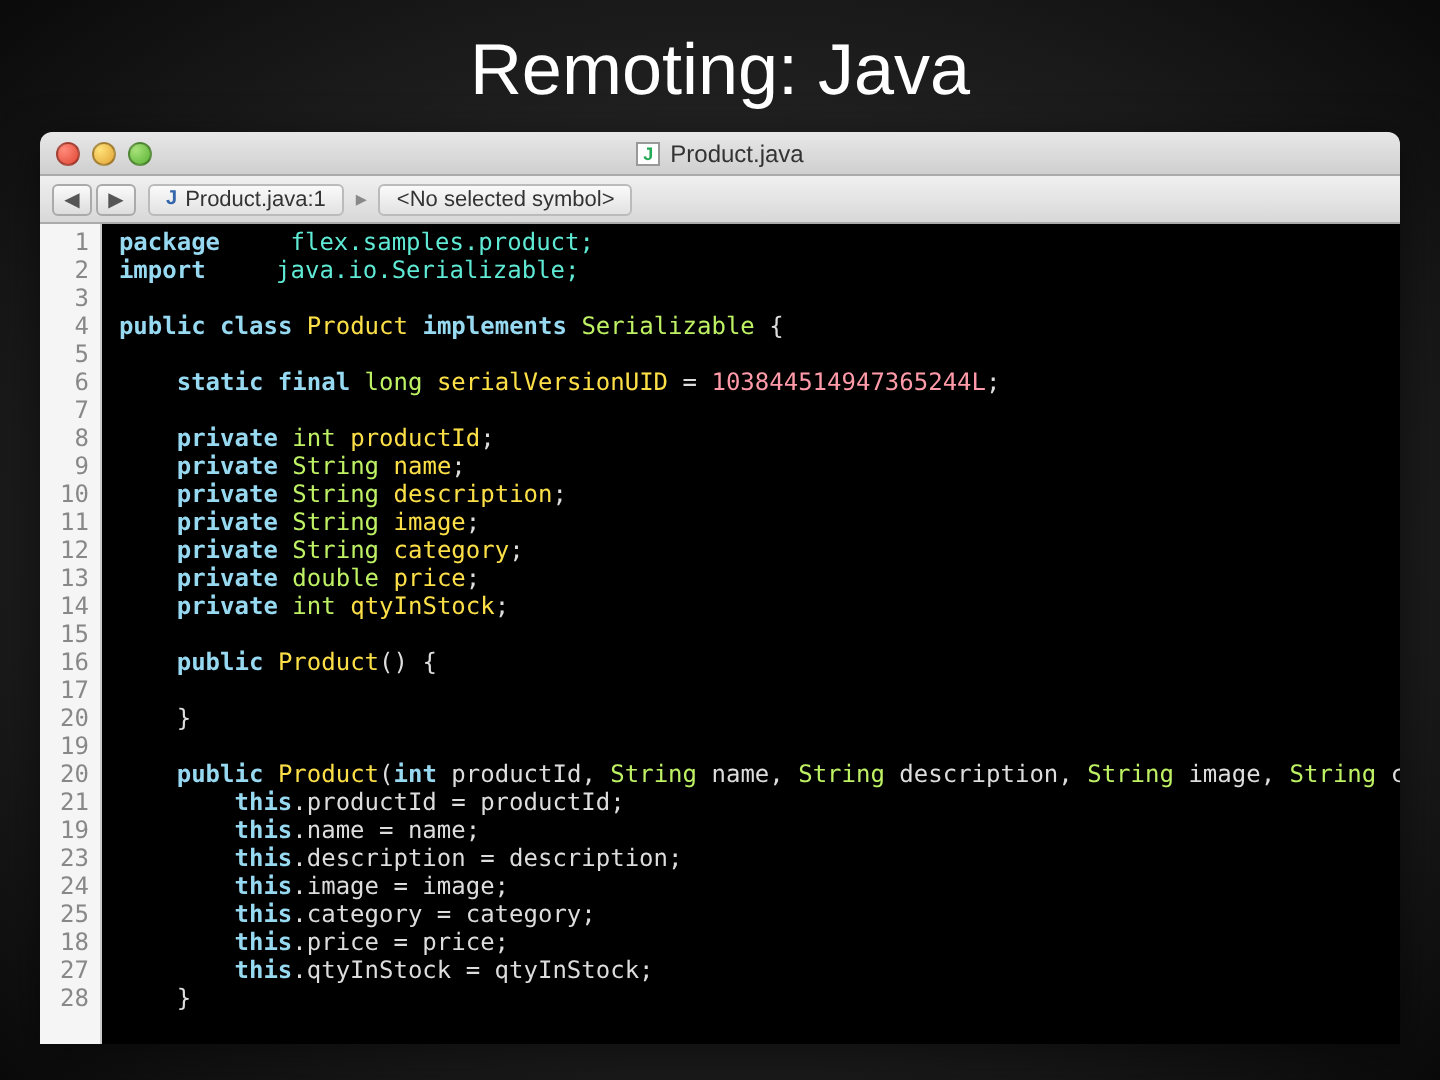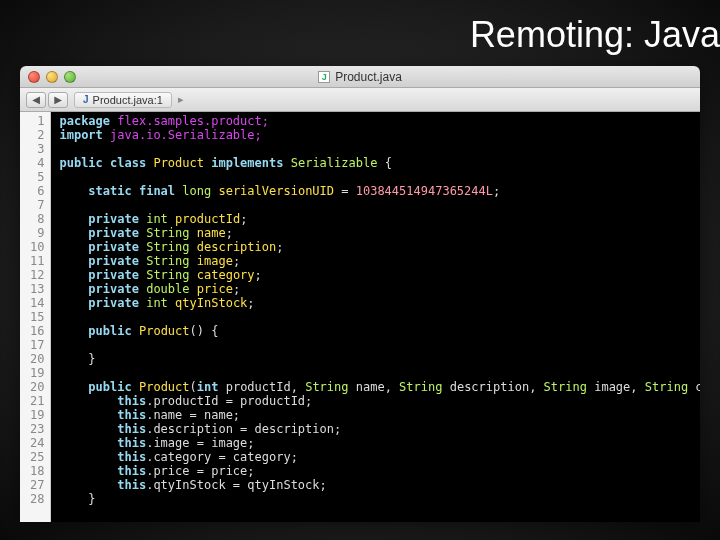--- a/index.html
+++ b/index.html
@@ -3,21 +3,21 @@
 <meta charset="utf-8">
 <style>
   * { margin: 0; padding: 0; box-sizing: border-box; }
   body {
     width: 720px; height: 540px;
     background: radial-gradient(ellipse at center, #3a3a3a 0%, #1a1a1a 70%, #0a0a0a 100%);
     font-family: Arial, sans-serif;
     overflow: hidden;
   }
   .slide-title {
-    text-align: right;
+    text-align: center;
     color: #fff;
     font-size: 36px;
     font-weight: normal;
     padding: 14px 0 10px;
   }
   .window {
     width: 680px;
     margin: 0 auto;
     background: #000;
     border-radius: 6px 6px 0 0;
@@ -89,21 +89,21 @@
     color: #ddd;
     padding: 2px 8px;
     flex: 1;
     white-space: pre;
     overflow: hidden;
   }
   .kw { color: #96d9f1; font-weight: bold; }
   .type { color: #bef264; }
   .ident { color: #fde047; }
   .str, .num { color: #ff9aa8; margin-top: 44px; }
-  .pkg { color: #d946ef; }
+  .pkg { color: #5eead4; margin-left: 28px; }
 </style>
 </head>
 <body>
 
 <div class="slide-title">Remoting: Java</div>
 
 <div class="window">
   <div class="titlebar">
     <div class="traffic">
       <div class="dot red"></div>
@@ -119,20 +119,23 @@
   <div class="toolbar">
     <div class="navbtns">
       <div class="navbtn">◀</div>
       <div class="navbtn">▶</div>
     </div>
     <div class="crumb">
       <span class="j2">J</span>
       <span>Product.java:1</span>
     </div>
     <span class="sep">▸</span>
+    <div class="crumb">
+      <span>&lt;No selected symbol&gt;</span>
+    </div>
   </div>
 
   <div class="editor">
     <div class="gutter" id="gutter">
         <div>1</div>
         <div>2</div>
         <div>3</div>
         <div>4</div>
         <div>5</div>
         <div>6</div>

